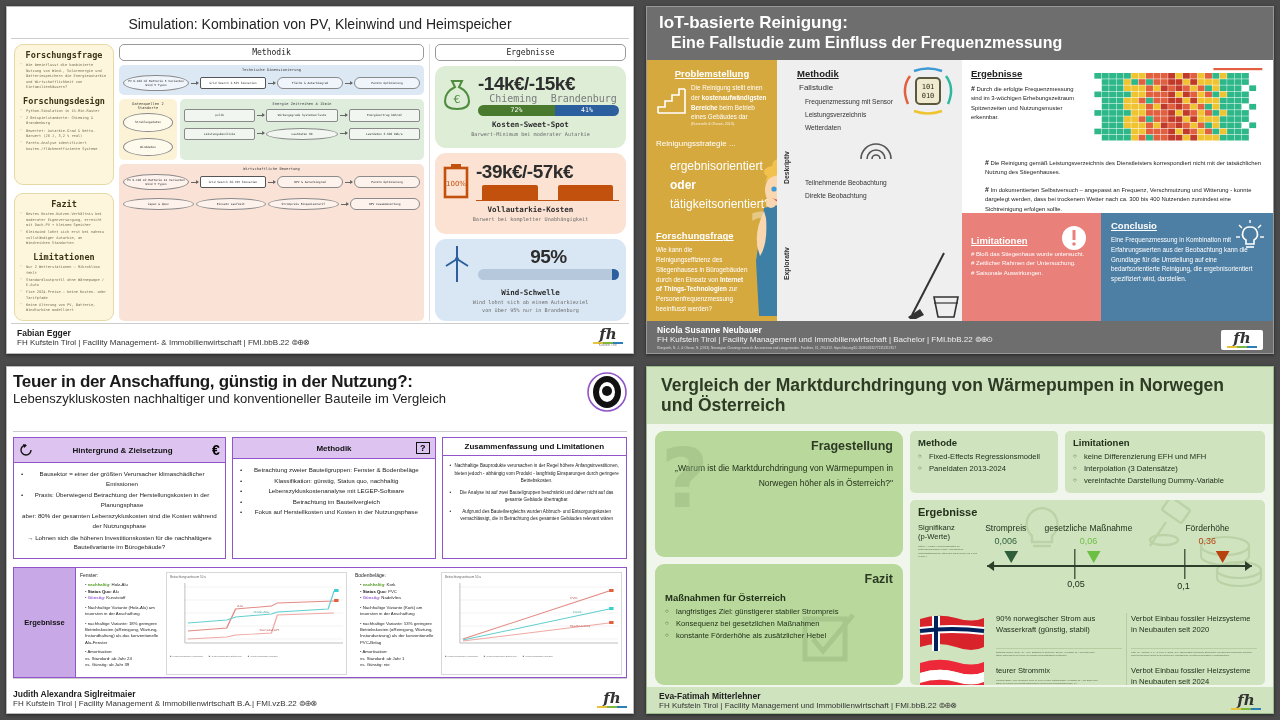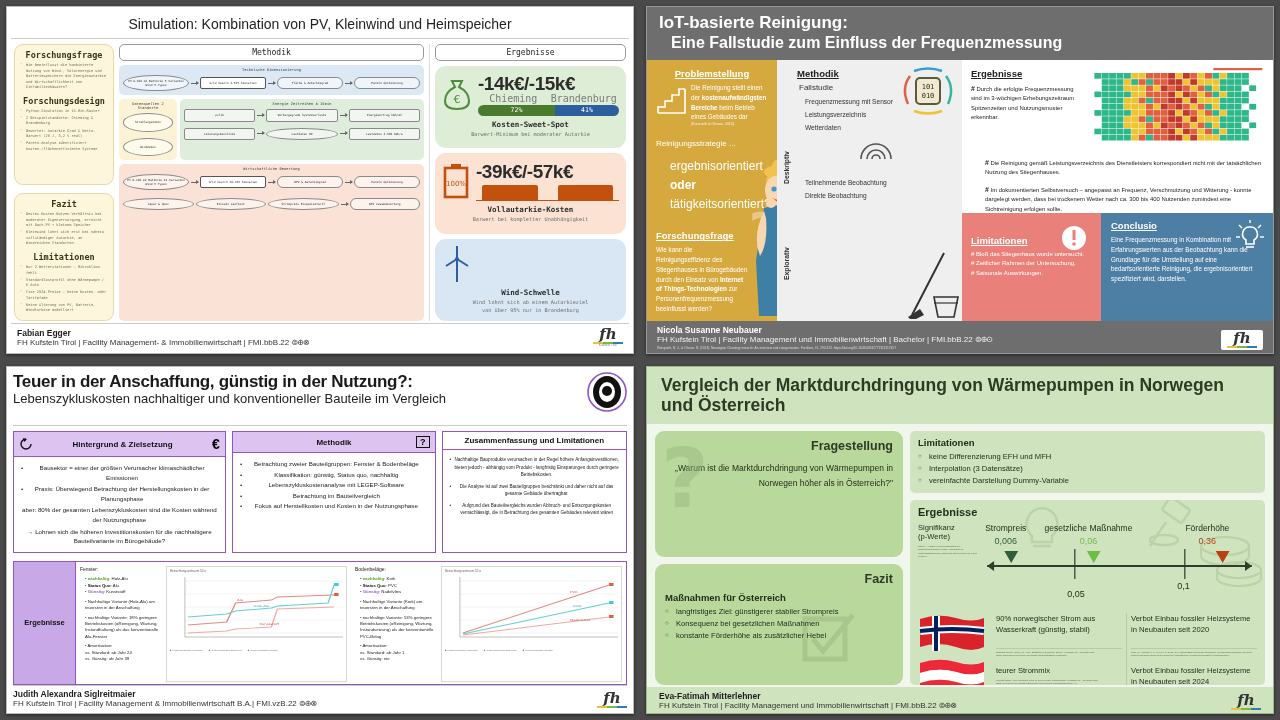--- a/index.html
+++ b/index.html
@@ -92,39 +92,39 @@
   .p2-bullets { font-size:5.9px; line-height:1.6; color:#222; }
   .p2-bot { display:flex; height:108px; }
   .p2-lim { width:152px; background:#e9807a; color:#fff; padding:22px 9px 6px; position:relative; }
   .p2-con { flex:1; background:#4d7ea3; color:#fff; padding:7px 10px; position:relative; }
   .p2-foot { background:#6e6e6e; color:#fff; padding:4px 10px 3px;
              display:flex; justify-content:space-between; align-items:flex-end; }
 
   
   .p3 { border:1px solid #bbb; padding:5px 6px; display:flex; flex-direction:column; }
   .p3-head { display:flex; justify-content:space-between; align-items:flex-start;
-             border-bottom:1px solid #ccc; padding-bottom:13px; }
+             border-bottom:1px solid #ccc; padding-bottom:19px; }
   .p3-t1 { font-size:17px; font-weight:bold; color:#1a1a1a; letter-spacing:-.3px; }
   .p3-t2 { font-size:13px; color:#222; margin-top:-1px; }
   .p3-row { display:flex; gap:6px; margin-top:5px; }
   .p3-card { border:1.3px solid #8f55c9; flex:1; display:flex; flex-direction:column; }
   .p3-ch { background:#ddc4f0; padding:4px 5px; display:flex; align-items:center;
            justify-content:space-between; gap:4px; border-bottom:1.3px solid #8f55c9; }
   .p3-ch b { flex:1; text-align:center; font-size:8px; color:#111; }
   .p3-cb { padding:6px 7px; font-size:6.2px; line-height:1.55; color:#222; flex:1; }
   .p3-cb.ctr { text-align:center; }
   .p3-cb.tiny { font-size:4.6px; line-height:1.65; }
   .p3-lower { display:flex; border:1.3px solid #8f55c9; margin-top:8px; flex:1; min-height:0; }
   .p3-erg { width:62px; background:#c9a8e8; display:flex; align-items:center; justify-content:center;
             font-size:7.5px; font-weight:bold; color:#111; border-right:1.3px solid #8f55c9; }
   .p3-half { flex:1; display:flex; padding:4px 4px 2px; gap:3px; min-width:0; }
   .p3-txt { width:83px; font-size:4.3px; line-height:1.5; color:#222; }
   .p3-txt h5 { font-size:5px; font-weight:normal; margin-bottom:3px; }
   .p3-chart { flex:1; border:1px solid #d8d8d8; background:#fff; position:relative; min-width:0; }
-  .p3-foot { border-top:1px solid #ccc; padding-top:3px;
+  .p3-foot { border-top:1px solid #ccc; padding-top:10px;
              display:flex; justify-content:space-between; align-items:flex-end;gap:32px; }
 
   
   .p4 { border:1px solid #9bb98a; background:#f0f6ec; display:flex; flex-direction:column; padding:0; }
   .p4-head { background:#cfe3bf; padding:8px 14px 9px; }
   .p4-t { font-size:17.5px; font-weight:bold; color:#2d3b24; line-height:1.15; }
   .p4-body { flex:1; display:flex; gap:7px; padding:7px 8px 2px; min-height:0; }
   .p4-l { width:248px; display:flex; flex-direction:column; gap:7px; }
   .p4-r { flex:1; display:flex; flex-direction:column; gap:7px; min-width:0; }
   .gbox { background:#b9d89c; border-radius:9px; padding:8px 10px; position:relative; overflow:hidden; }
@@ -298,20 +298,26 @@
 
       <div class="res-card rc-blue" style="margin-bottom:0">
         <div class="rc-top">
           <svg width="30" height="40" viewBox="0 0 30 40">
             <line x1="15" y1="15" x2="15" y2="38" stroke="#2c5f9e" stroke-width="2"></line>
             <line x1="15" y1="15" x2="15" y2="2" stroke="#2c5f9e" stroke-width="2"></line>
             <line x1="15" y1="15" x2="4" y2="22" stroke="#2c5f9e" stroke-width="2"></line>
             <line x1="15" y1="15" x2="26" y2="22" stroke="#2c5f9e" stroke-width="2"></line>
             <circle cx="15" cy="15" r="2" fill="#2c5f9e"></circle>
           </svg>
+          <div style="flex:1">
+            <div class="rc-big" style="text-align:center">95%</div>
+            <div class="wbar">
+                  <i></i>
+                </div>
+          </div>
         </div>
         <div class="rc-lbl">Wind-Schwelle</div>
         <div class="rc-note" style="white-space:pre-line">Wind lohnt sich ab einem Autarkieziel
 von über 95% nur in Brandenburg</div>
       </div>
     </div>
   </div>
   <div class="p1-foot">
     <div>
       <div class="fname">Fabian Egger</div>
@@ -975,20 +981,25 @@
         <div class="p4-secR">Fazit</div>
         <div class="p4-h2" style="margin-top:6px">Maßnahmen für Österreich</div>
         <div class="p4-li">langfristiges Ziel: günstigerer stabiler Strompreis</div>
         <div class="p4-li">Konsequenz bei gesetzlichen Maßnahmen</div>
         <div class="p4-li">konstante Förderhöhe als zusätzlicher Hebel</div>
       </div>
     </div>
 
     <div class="p4-r">
       <div style="display:flex;gap:7px">
+        <div class="gbox2" style="width:148px">
+          <div class="p4-h2">Methode</div>
+          <div class="p4-li">Fixed-Effects Regressionsmodell</div>
+          <div class="p4-li">Paneldaten 2013-2024</div>
+        </div>
         <div class="gbox2" style="flex:1">
           <div class="p4-h2">Limitationen</div>
           <div class="p4-li">keine Differenzierung EFH und MFH</div>
           <div class="p4-li">Interpolation (3 Datensätze)</div>
           <div class="p4-li">vereinfachte Darstellung Dummy-Variable</div>
         </div>
       </div>
 
       <div class="gbox2" style="flex:1;position:relative;overflow:hidden">
         <svg width="60" height="48" viewBox="0 0 60 48" style="position:absolute;left:102px;top:2px;opacity:.4">
@@ -1031,21 +1042,21 @@
             <svg width="100%" height="34" viewBox="0 0 320 34" preserveAspectRatio="none" style="position:absolute;top:26px;left:0">
               <line x1="6" y1="17" x2="314" y2="17" stroke="#2b3f2b" stroke-width="2"></line>
               <path d="M6 17 L14 12 L14 22 Z" fill="#2b3f2b"></path>
               <path d="M314 17 L306 12 L306 22 Z" fill="#2b3f2b"></path>
               <line x1="108" y1="0" x2="108" y2="30" stroke="#2b3f2b" stroke-width="1.4"></line>
               <line x1="236" y1="0" x2="236" y2="30" stroke="#2b3f2b" stroke-width="1.4"></line>
               <path d="M26 2 L42 2 L34 14 Z" fill="#2f5e3a"></path>
               <path d="M122 2 L138 2 L130 14 Z" fill="#6cbf45"></path>
               <path d="M272 2 L288 2 L280 14 Z" fill="#b8420f"></path>
             </svg>
-            <span style="position:absolute;left:31%;top:66px;font-size:9px;color:#22301a">0,05</span>
+            <span style="position:absolute;left:31%;top:56px;font-size:9px;color:#22301a">0,05</span>
             <span style="position:absolute;left:71%;top:58px;font-size:9px;color:#22301a">0,1</span>
           </div>
         </div>
 
         <div style="display:flex;margin-top:26px;gap:4px">
           <div style="width:74px;display:flex;flex-direction:column;justify-content:space-around">
             <svg width="68" height="44" viewBox="0 0 68 44">
               <path d="M2 6 Q20 0 38 5 Q54 10 66 5 L66 34 Q54 40 38 34 Q20 28 2 34 Z" fill="#d8232a"></path>
               <path d="M18 3 Q18 32 18 38 M2 18 Q34 14 66 18" stroke="#fff" stroke-width="8" fill="none"></path>
               <path d="M18 3 Q18 32 18 38 M2 18 Q34 14 66 18" stroke="#00205b" stroke-width="4" fill="none"></path>

